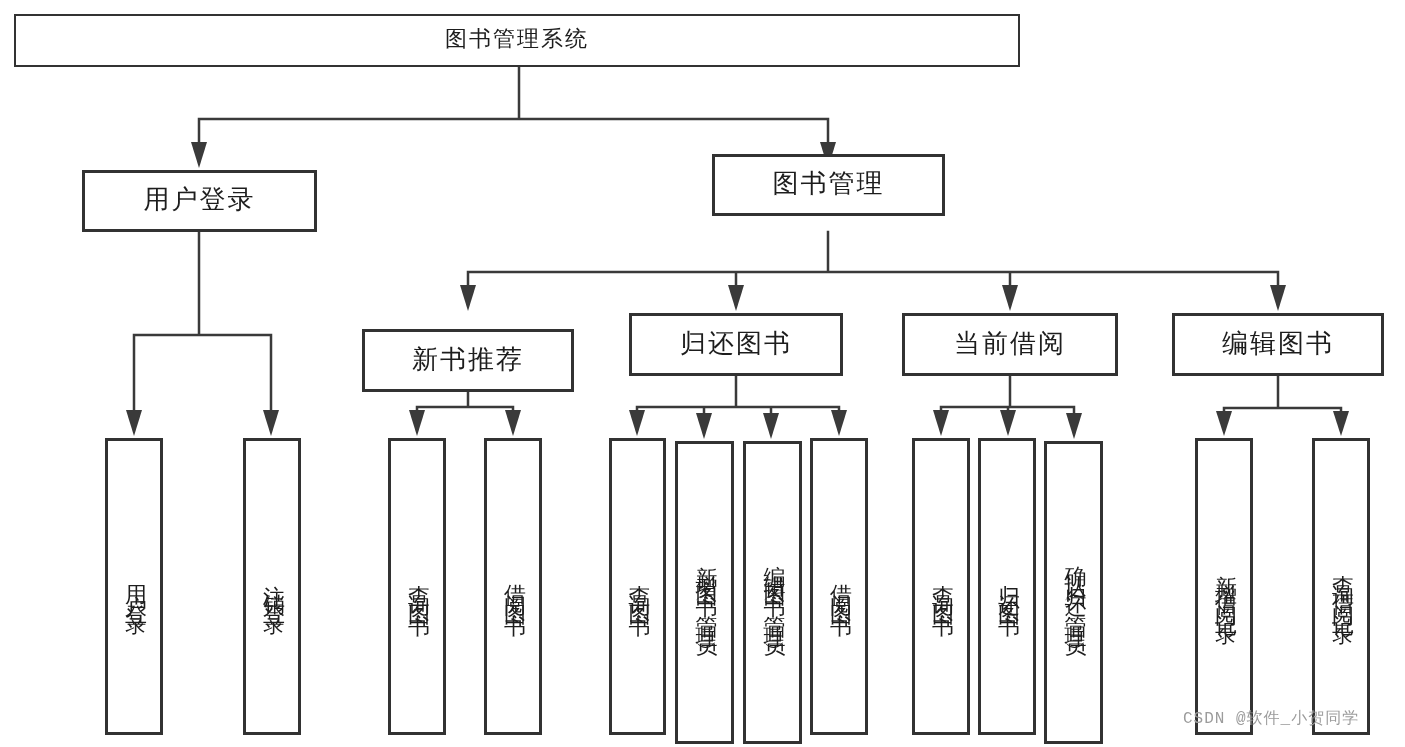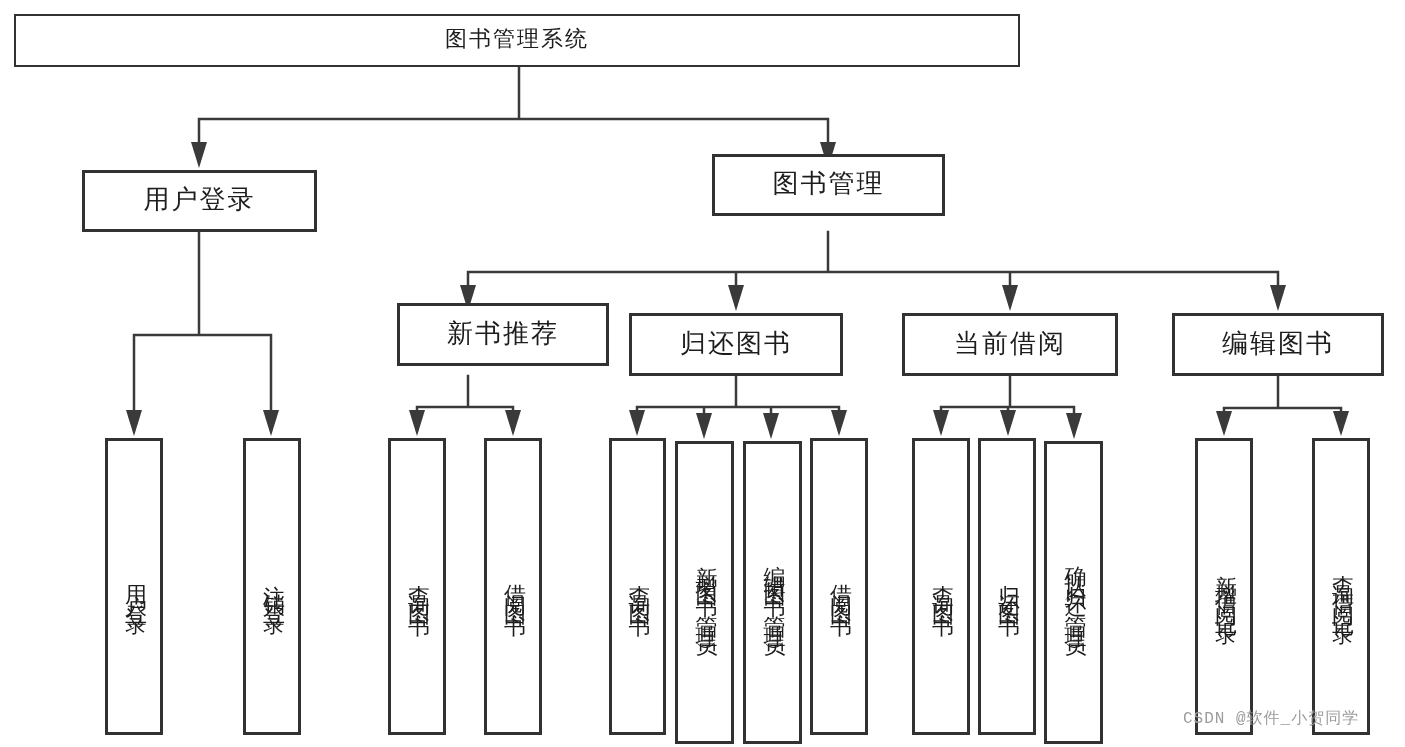--- a/index.html
+++ b/index.html
@@ -98,21 +98,21 @@
       <polygon points="1216,411 1232,411 1224,436"></polygon>
       <polygon points="1333,411 1349,411 1341,436"></polygon>
     </g>
   </svg>
 
   <div class="box root-box" style="left:14px; top:14px; width:1006px; height:53px;">图书管理系统</div>
 
   <div class="box h-box" style="left:82px; top:170px; width:235px; height:62px;">用户登录</div>
   <div class="box h-box" style="left:712px; top:154px; width:233px; height:62px;">图书管理</div>
 
-  <div class="box h-box" style="left:362px; top:303px; width:212px; height:63px;margin-left:35px;">新书推荐</div>
+  <div class="box h-box" style="left:362px; top:329px; width:212px; height:63px;">新书推荐</div>
   <div class="box h-box" style="left:629px; top:313px; width:214px; height:63px;">归还图书</div>
   <div class="box h-box" style="left:902px; top:313px; width:216px; height:63px;">当前借阅</div>
   <div class="box h-box" style="left:1172px; top:313px; width:212px; height:63px;">编辑图书</div>
 
   <div class="box v-box" style="left:105px; top:438px; width:58px; height:297px;">
     <span class="vtext">用户登录</span>
   </div>
   <div class="box v-box" style="left:243px; top:438px; width:58px; height:297px;">
     <span class="vtext">注销登录</span>
   </div>

